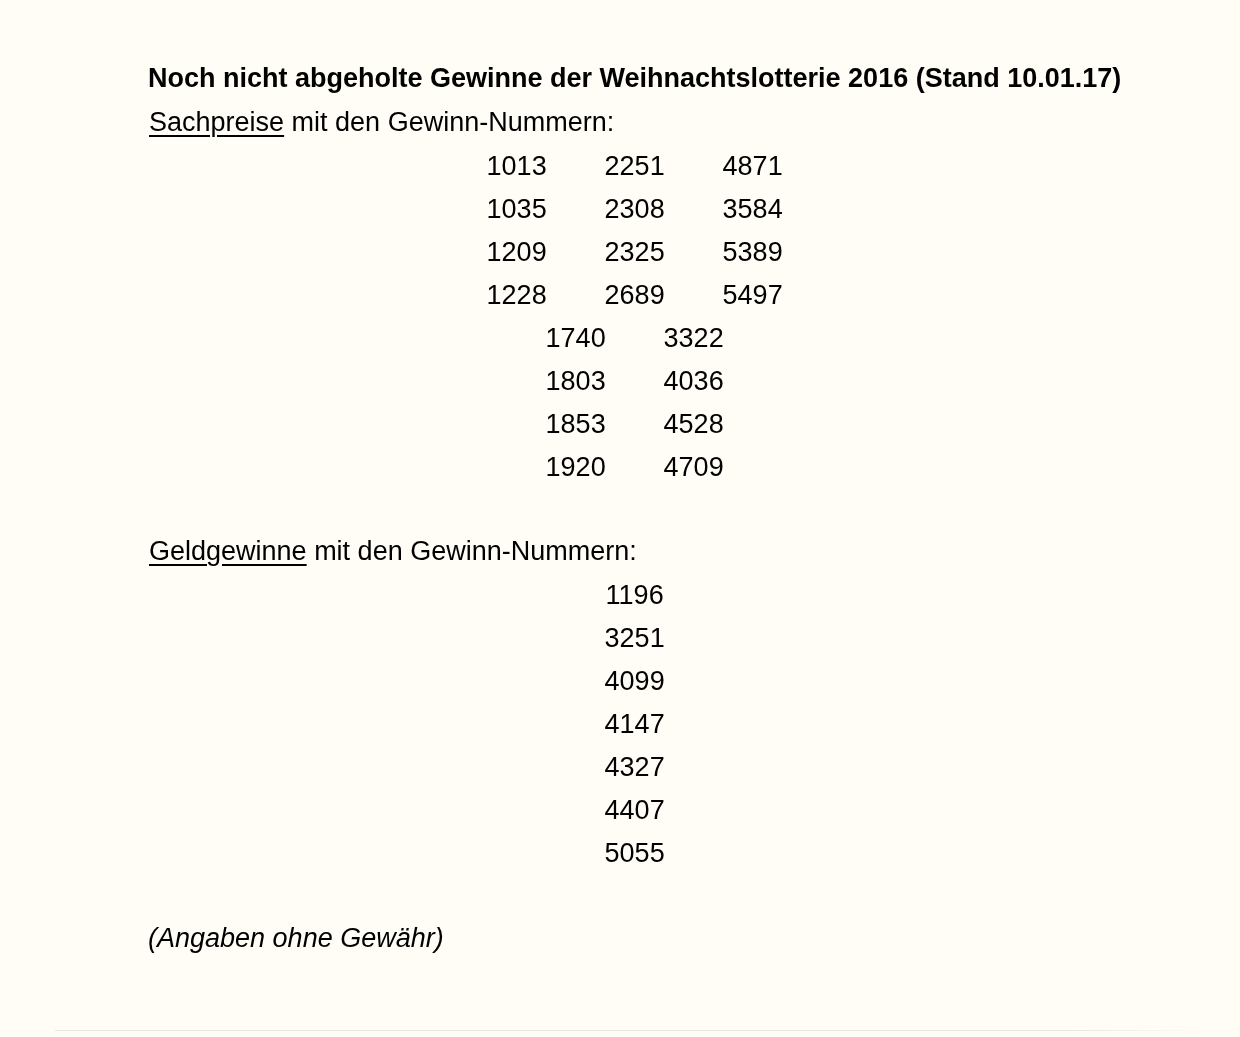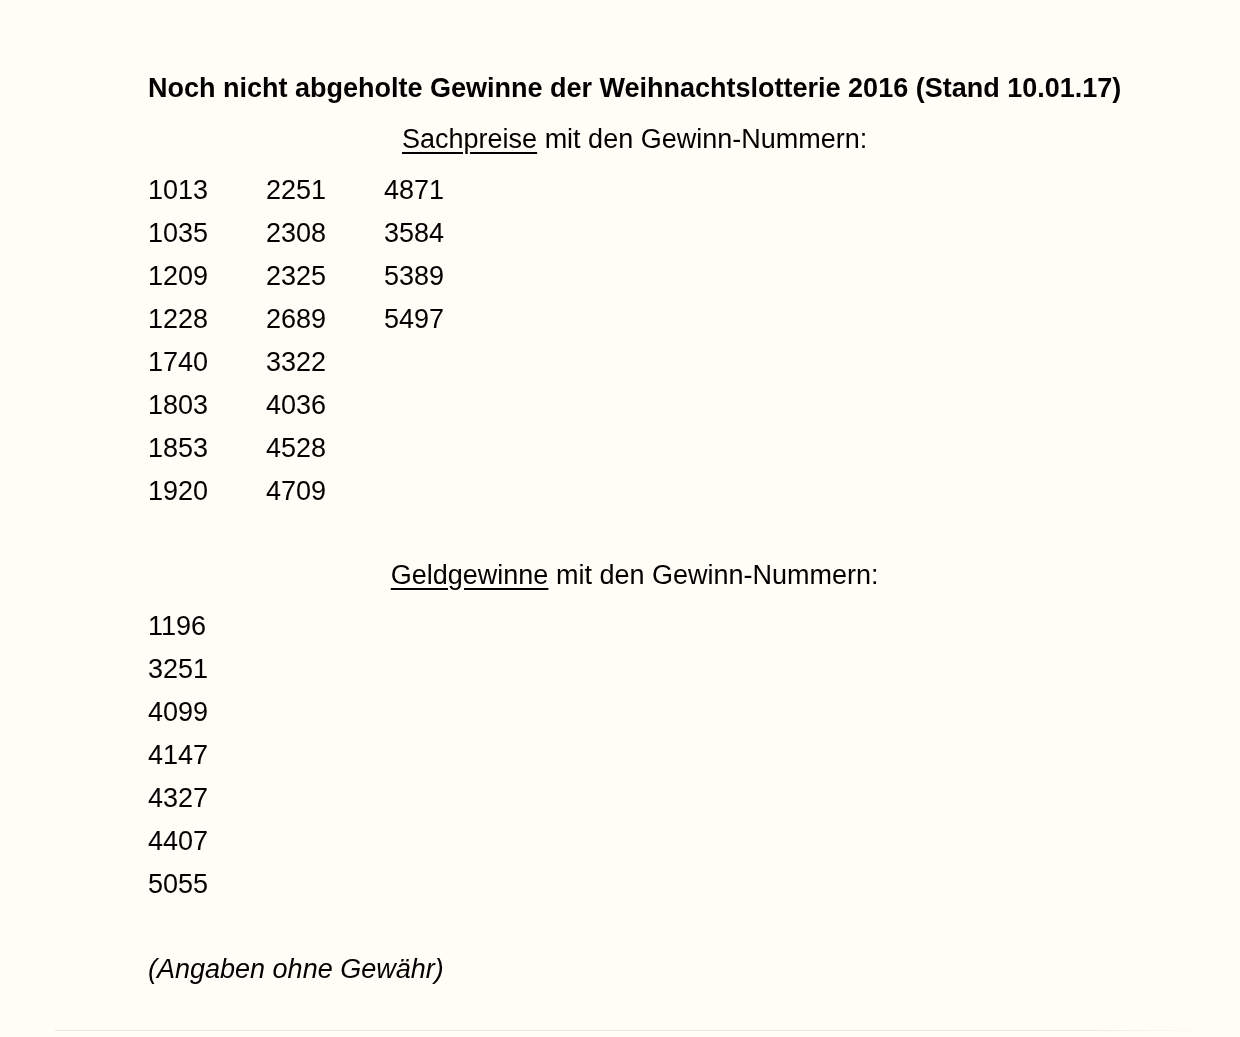--- a/index.html
+++ b/index.html
@@ -16,42 +16,42 @@
   }
   .page {
     position: relative;
     width: 1240px;
     height: 1037px;
     overflow: hidden;
   }
   .content {
     position: absolute;
     left: 148px;
-    top: 67px;
+    top: 57px;
   }
   .doc-title {
     font-size: 27px;
     font-weight: bold;
     margin: 0 0 1px 0;
     white-space: nowrap;
   }
   .section-heading {
-    margin: 8px;
+    margin: 1px;
     white-space: nowrap;
-    text-align: center;
   }
   .underlined {
     text-decoration: underline;
     text-underline-offset: 4px;
   }
   .num-grid {
     margin: 0;
   }
   .num-row {
     height: 43px;
+    text-align: center;
   }
   .num-row .num {
     display: inline-block;
     width: 118px;
   }
   .section-geld {
     margin-top: 41px;
   }
   .footer-note {
     margin: 42px 0 0 0;

